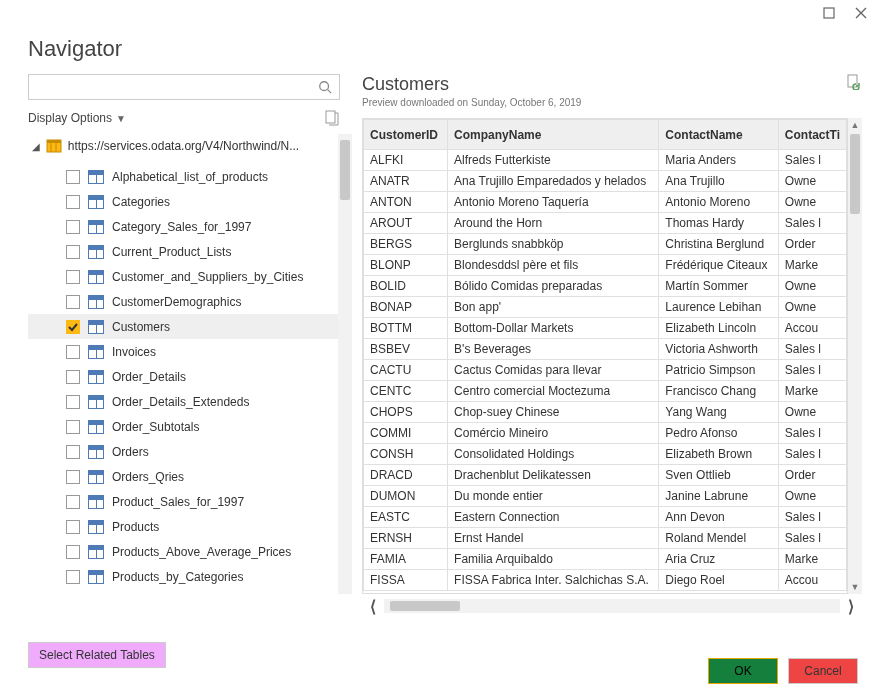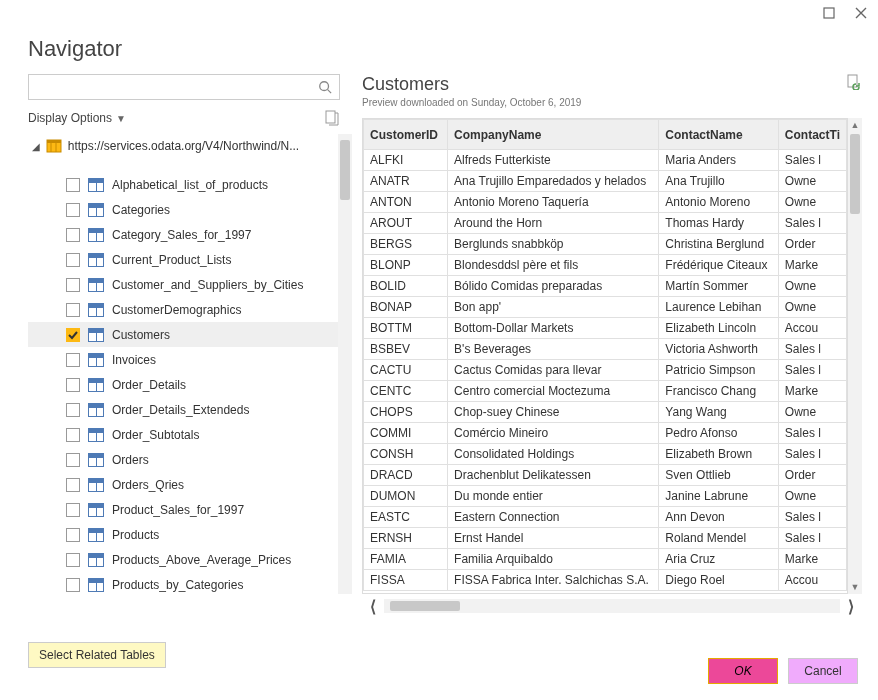--- a/index.html
+++ b/index.html
@@ -20,33 +20,33 @@
   .dispopt .caret { margin-left: 4px; font-size: 10px; color: #666; }
   .refreshbtn, .refreshbtn2 { color: #888; cursor: pointer; display:inline-flex; }
   .treewrap { margin-top: 8px; display: flex; height: 460px; }
   .tree { flex: 1; overflow: hidden; }
   .treescroll { width: 14px; background: #f2f2f2; position: relative; }
   .treescroll .thumb { position: absolute; left: 2px; right: 2px; top: 6px; height: 60px; background: #c8c8c8; border-radius: 2px; }
   .rootrow { display: flex; align-items: center; padding: 4px 4px; }
   .rootrow .tri { margin-right: 6px; color: #555; font-size: 10px; }
   .rooticon { width: 16px; height: 16px; margin-right: 6px; display:inline-flex; }
   .rooturl { color: #333; }
-  .items { margin-top: 14px; }
+  .items { margin-top: 6px; }
   .item { display: flex; align-items: center; height: 25px; padding-left: 38px; cursor: pointer; }
   .item.selected { background: #efefef; }
   .chk { width: 14px; height: 14px; border: 1px solid #999; margin-right: 8px; display:inline-flex; align-items:center; justify-content:center; background:#fff; }
   .chk.checked { background: #fdb913; border-color:#fdb913; }
   .chk.checked svg { width: 10px; height: 10px; }
   .tblicon { width: 16px; height: 14px; margin-right: 8px; border: 1px solid #4e7ab5; background: linear-gradient(#fff 50%, #fff 50%); position: relative; }
   .tblicon::before, .tblicon::after { content: ""; position: absolute; background: #4e7ab5; }
   .tblicon::before { left: 0; right: 0; top: 0; height: 4px; }
   .tblicon::after { left: 50%; top: 0; bottom: 0; width: 1px; }
   .item .lbl { color: #333; }
   .footerleft { padding: 16px 0 16px 0; }
-  .srt { display: inline-block; border: 1px solid #ccc; background: #fef9c3; padding: 5px 10px; cursor: pointer; font-size: 12px; color: #333; }
+  .srt { display: inline-block; border: 1px solid #ccc; background: #f0abfc; padding: 5px 10px; cursor: pointer; font-size: 12px; color: #333; }
   .right { flex: 1; display: flex; flex-direction: column; padding-left: 10px; overflow: hidden; }
   .rhead { display: flex; justify-content: space-between; align-items: flex-start; }
   .rhead h2 { font-size: 18px; font-weight: 400; color: #444; margin: 0 0 2px 0; }
   .rhead .sub { font-size: 10px; color: #777; }
   .tablewrap { margin-top: 10px; display: flex; height: 476px; }
   .tablearea { flex: 1; overflow: hidden; border: 1px solid #ddd; position: relative; }
   table { border-collapse: collapse; width: 100%; }
   th, td { border: 1px solid #e0e0e0; padding: 3px 6px; font-size: 12px; text-align: left; white-space: nowrap; overflow: hidden; }
   th { background: #efefef; color: #333; font-weight: 600; height: 30px; }
   td { height: 19px; color: #333; }
@@ -57,22 +57,22 @@
   .vscroll { width: 14px; background: #f2f2f2; position: relative; }
   .vscroll .up, .vscroll .down { position: absolute; left: 0; right: 0; height: 14px; display:flex; align-items:center; justify-content:center; color:#777; font-size:9px; cursor:pointer; }
   .vscroll .up { top: 0; } .vscroll .down { bottom: 0; }
   .vscroll .thumb { position: absolute; left: 2px; right: 2px; top: 16px; height: 80px; background: #c8c8c8; border-radius: 2px; }
   .hscroll { height: 20px; display: flex; align-items: center; margin-top: 2px; }
   .hscroll .track { flex: 1; height: 14px; background: #f2f2f2; position: relative; }
   .hscroll .lbtn, .hscroll .rbtn { width: 22px; height: 20px; display:flex; align-items:center; justify-content:center; color:#555; cursor:pointer; font-size:16px; font-weight:bold; }
   .hscroll .thumb { position: absolute; top: 2px; bottom: 2px; left: 6px; width: 70px; background: #c8c8c8; border-radius: 2px; }
   .footer { display: flex; justify-content: space-between; align-items: flex-end; padding: 10px 20px 16px 28px; }
   .actions { display: flex; gap: 10px; }
-  .btn { min-width: 70px; height: 26px; border: 1px solid #ccc; background: #f0abfc; display:inline-flex; align-items:center; justify-content:center; cursor:pointer; font-size:12px; color:#333; }
-  .btn.primary { background: #ec4899; border-color: #e5a800; color: #000; font-style: italic; }
+  .btn { min-width: 70px; height: 26px; border: 1px solid #ccc; background: #ef4444; display:inline-flex; align-items:center; justify-content:center; cursor:pointer; font-size:12px; color:#333; }
+  .btn.primary { background: #15803d; border-color: #e5a800; color: #000; }
 </style>
 </head>
 <body>
 
 <div class="window">
   <div class="titlebar">
     <div class="titlebtn">
       <svg viewBox="0 0 12 12">
           <rect x="1" y="1" width="10" height="10" fill="none" stroke="#666" stroke-width="1.2"></rect>
         </svg>

